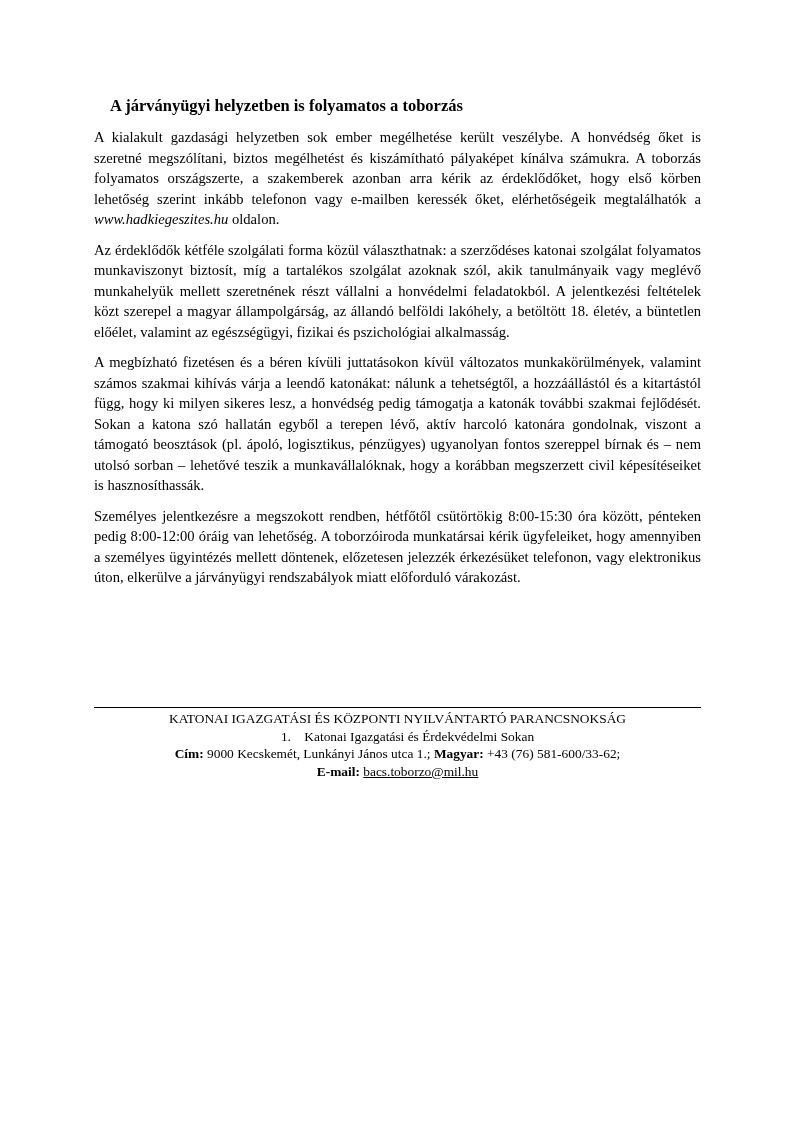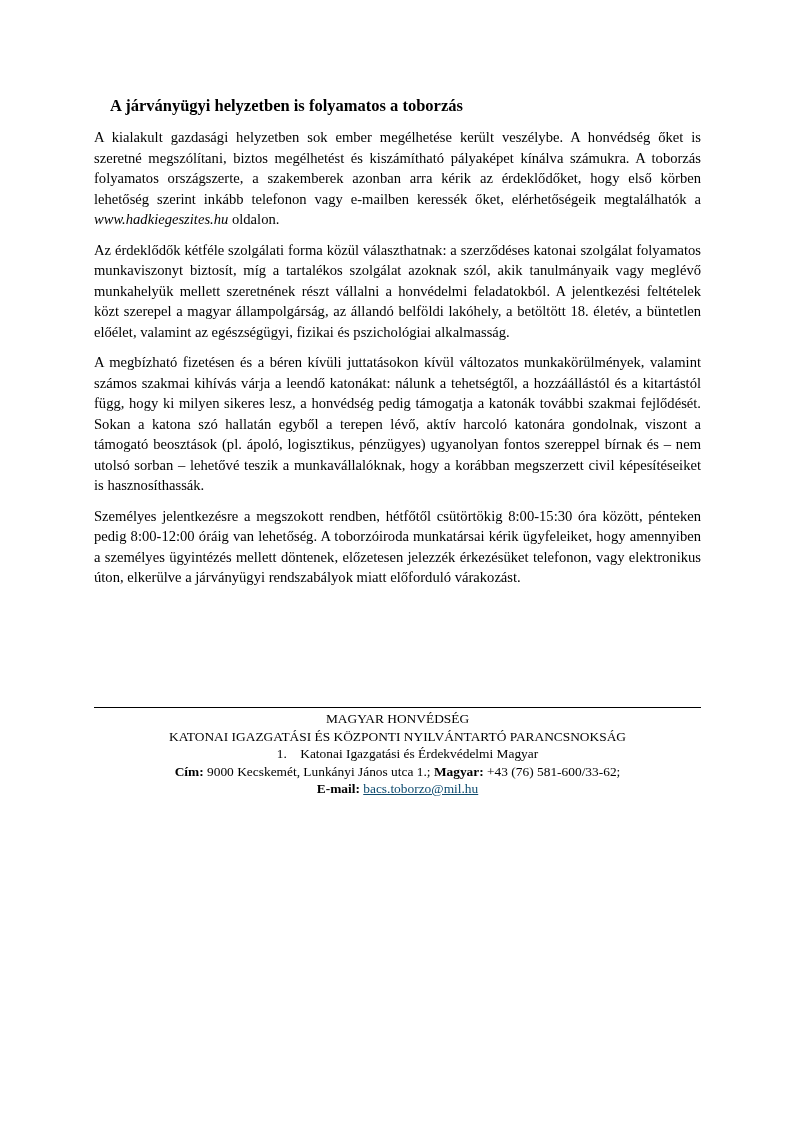--- a/index.html
+++ b/index.html
@@ -6,33 +6,32 @@
   body { width: 793px; height: 1123px; position: relative; overflow: hidden;
          font-family: "Liberation Serif", serif; color: #000; }
   .page { position: absolute; left: 94px; top: 96px; width: 607px; }
   h1 { font-size: 16.5px; font-weight: bold; margin: 0 0 11px 16px; line-height: 20px; }
   .lead { font-size: 15.3px; font-weight: bold; margin: 0 0 11px 0; line-height: 20.5px; text-align: justify; }
   p.body { font-size: 14.6px; line-height: 20.5px; margin: 0 0 10px 0; text-align: justify; }
   p.body em { font-style: italic; }
   .footer { position: absolute; left: 94px; top: 707px; width: 607px;
             border-top: 1px solid #000; text-align: center; font-size: 13.4px; line-height: 17.5px; padding-top: 2px; }
   .footer b { font-weight: bold; }
-  .footer a { color: #0c4a6e; text-decoration: underline; }
+  .footer a { color: #000000; text-decoration: underline; }
   .office-line { padding-left: 20px; }
 </style>
 </head>
 <body>
 
 <div class="page">
   <h1>A járványügyi helyzetben is folyamatos a toborzás</h1>
   <p class="body"><span>A kialakult gazdasági helyzetben sok ember megélhetése került veszélybe. A honvédség őket is szeretné megszólítani, biztos megélhetést és kiszámítható pályaképet kínálva számukra. A toborzás folyamatos országszerte, a szakemberek azonban arra kérik az érdeklődőket, hogy első körben lehetőség szerint inkább telefonon vagy e-mailben keressék őket, elérhetőségeik megtalálhatók a </span><em>www.hadkiegeszites.hu</em><span> oldalon.</span></p>
   <p class="body">Az érdeklődők kétféle szolgálati forma közül választhatnak: a szerződéses katonai szolgálat folyamatos munkaviszonyt biztosít, míg a tartalékos szolgálat azoknak szól, akik tanulmányaik vagy meglévő munkahelyük mellett szeretnének részt vállalni a honvédelmi feladatokból. A jelentkezési feltételek közt szerepel a magyar állampolgárság, az állandó belföldi lakóhely, a betöltött 18. életév, a büntetlen előélet, valamint az egészségügyi, fizikai és pszichológiai alkalmasság.</p>
   <p class="body">A megbízható fizetésen és a béren kívüli juttatásokon kívül változatos munkakörülmények, valamint számos szakmai kihívás várja a leendő katonákat: nálunk a tehetségtől, a hozzáállástól és a kitartástól függ, hogy ki milyen sikeres lesz, a honvédség pedig támogatja a katonák további szakmai fejlődését. Sokan a katona szó hallatán egyből a terepen lévő, aktív harcoló katonára gondolnak, viszont a támogató beosztások (pl. ápoló, logisztikus, pénzügyes) ugyanolyan fontos szereppel bírnak és – nem utolsó sorban – lehetővé teszik a munkavállalóknak, hogy a korábban megszerzett civil képesítéseiket is hasznosíthassák.</p>
   <p class="body">Személyes jelentkezésre a megszokott rendben, hétfőtől csütörtökig 8:00-15:30 óra között, pénteken pedig 8:00-12:00 óráig van lehetőség. A toborzóiroda munkatársai kérik ügyfeleiket, hogy amennyiben a személyes ügyintézés mellett döntenek, előzetesen jelezzék érkezésüket telefonon, vagy elektronikus úton, elkerülve a járványügyi rendszabályok miatt előforduló várakozást.</p>
 </div>
 
 <div class="footer">
-  <div>MAGYAR HONVÉDSÉG</div>
   <div>KATONAI IGAZGATÁSI ÉS KÖZPONTI NYILVÁNTARTÓ PARANCSNOKSÁG</div>
-  <div class="office-line"><span>1.</span>&nbsp;&nbsp;&nbsp;&nbsp;<span>Katonai Igazgatási és Érdekvédelmi Magyar</span></div>
+  <div class="office-line"><span>1.</span>&nbsp;&nbsp;&nbsp;&nbsp;<span>Katonai Igazgatási és Érdekvédelmi Sokan</span></div>
   <div><b>Cím:</b><span> 9000 Kecskemét, Lunkányi János utca 1.; </span><b>Magyar:</b><span> +43 (76) 581-600/33-62;</span></div>
   <div><b>E-mail:</b> <a>bacs.toborzo@mil.hu</a></div>
 </div>
 
 </body></html>

